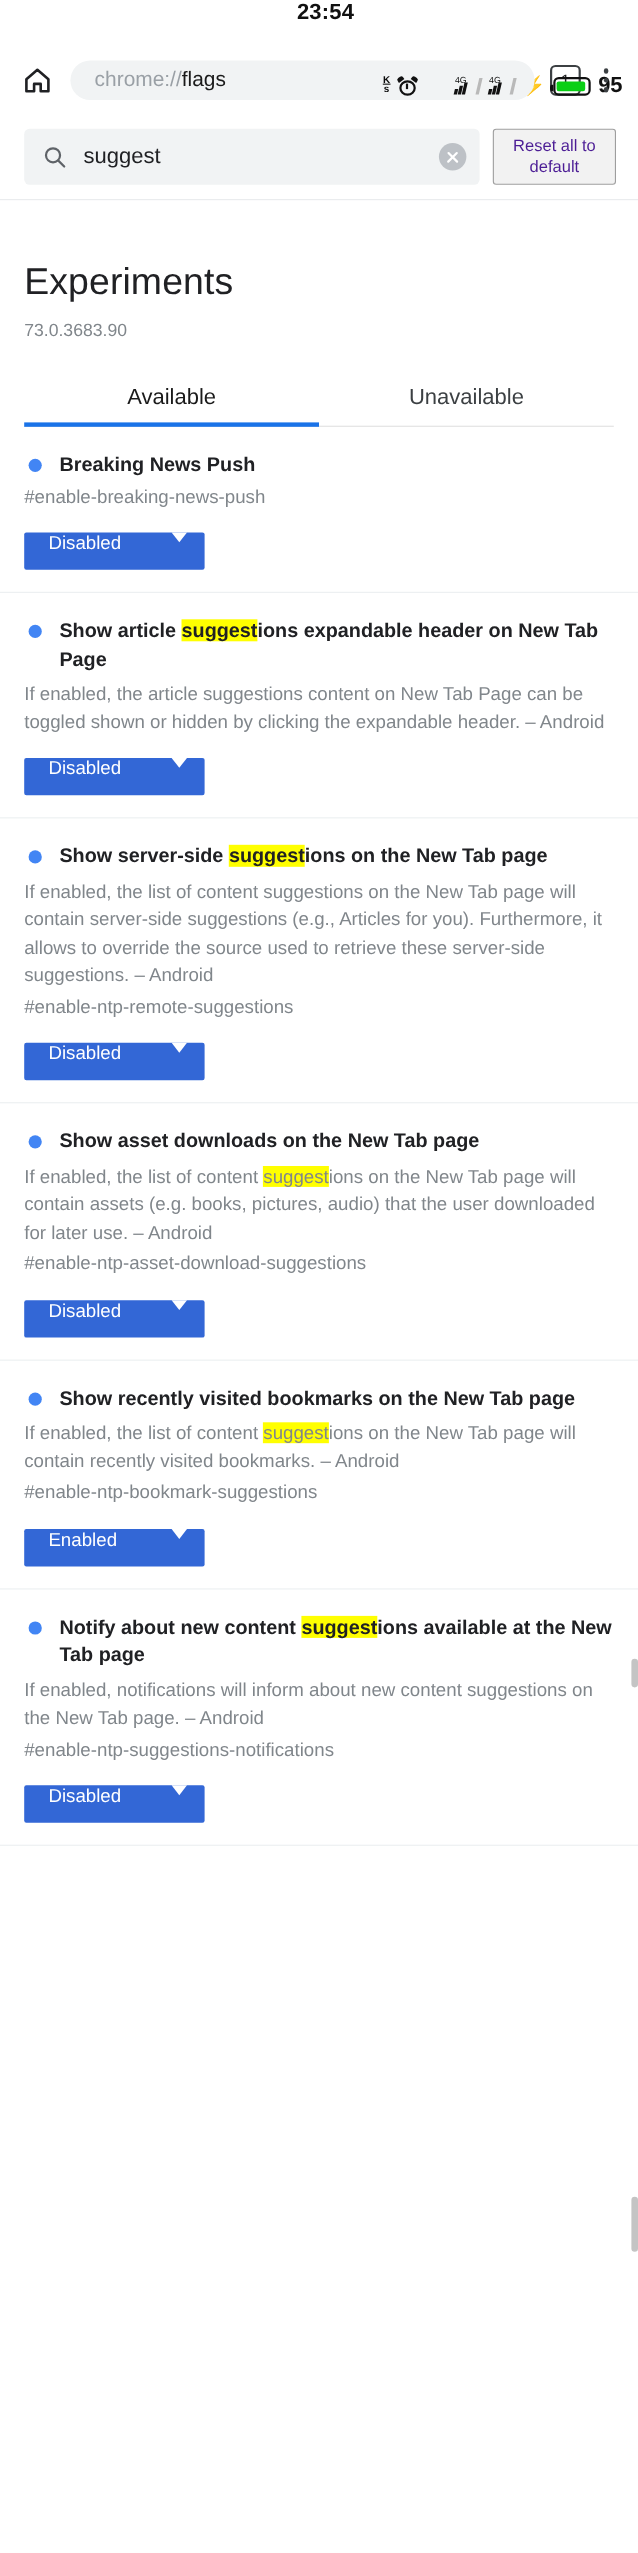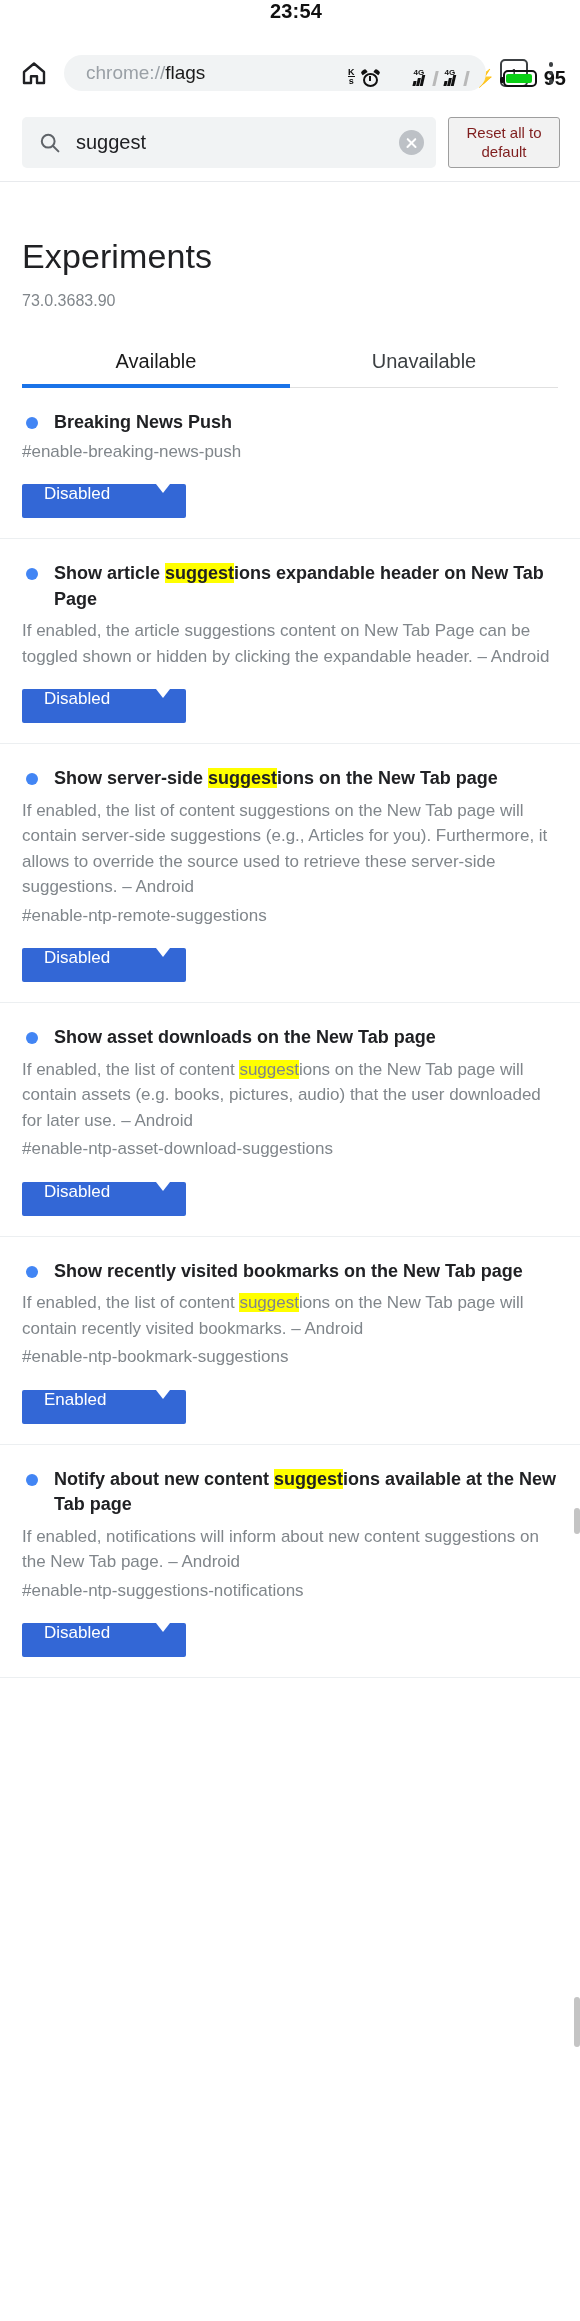--- a/index.html
+++ b/index.html
@@ -68,21 +68,21 @@
   .sig .bars span { width: 2.6px; background: #111; transform: skewX(-13deg); }
   .sig .bars span:nth-child(1){ height: 5px; }
   .sig .bars span:nth-child(2){ height: 8px; }
   .sig .bars span:nth-child(3){ height: 11px; }
   .sig .slash {
     position: absolute; right: 0px; bottom: 1px;
     width: 3px; height: 15px; background: #b9b9b9; transform: skewX(-13deg);
   }
   .sig .g4 {
     position: absolute; left: 1px; top: -1px;
-    font-size: 8px; font-weight: 700; color: #111; line-height: 8px; text-align: right;
+    font-size: 8px; font-weight: 400; color: #111; line-height: 8px; text-align: right;
   }
   .bolt-ic { font-size: 17px; line-height: 17px; color: #111; font-weight: 700;}
   .batt {
     width: 34px; height: 17px; border: 2.2px solid #111; border-radius: 5px;
     position: relative; padding: 1.6px; display: flex; align-items: center;
   }
   .batt::before {
     content: ""; position: absolute; left: -5px; top: 5px;
     width: 3px; height: 6px; background: #111; border-radius: 2px 0 0 2px;
   }
@@ -176,21 +176,21 @@
   .clear-btn::before { transform: rotate(45deg); }
   .clear-btn::after  { transform: rotate(-45deg); }
   .reset-btn {
     flex: 0 0 auto;
     width: 112px;
     background: #f2f2f2;
     border: 1px solid #9e9e9e;
     border-radius: 3px;
     font-family: "Liberation Sans", sans-serif;
     font-size: 15px;
-    color: #7f1d1d;
+    color: #4c1d95;
     line-height: 1.25;
     padding: 4px 6px;
     text-align: center;
     display: flex; align-items: center; justify-content: center;
   }
 
   
   .page { padding: 0 0 0 0; }
   .page-title {
     font-size: 34px;

